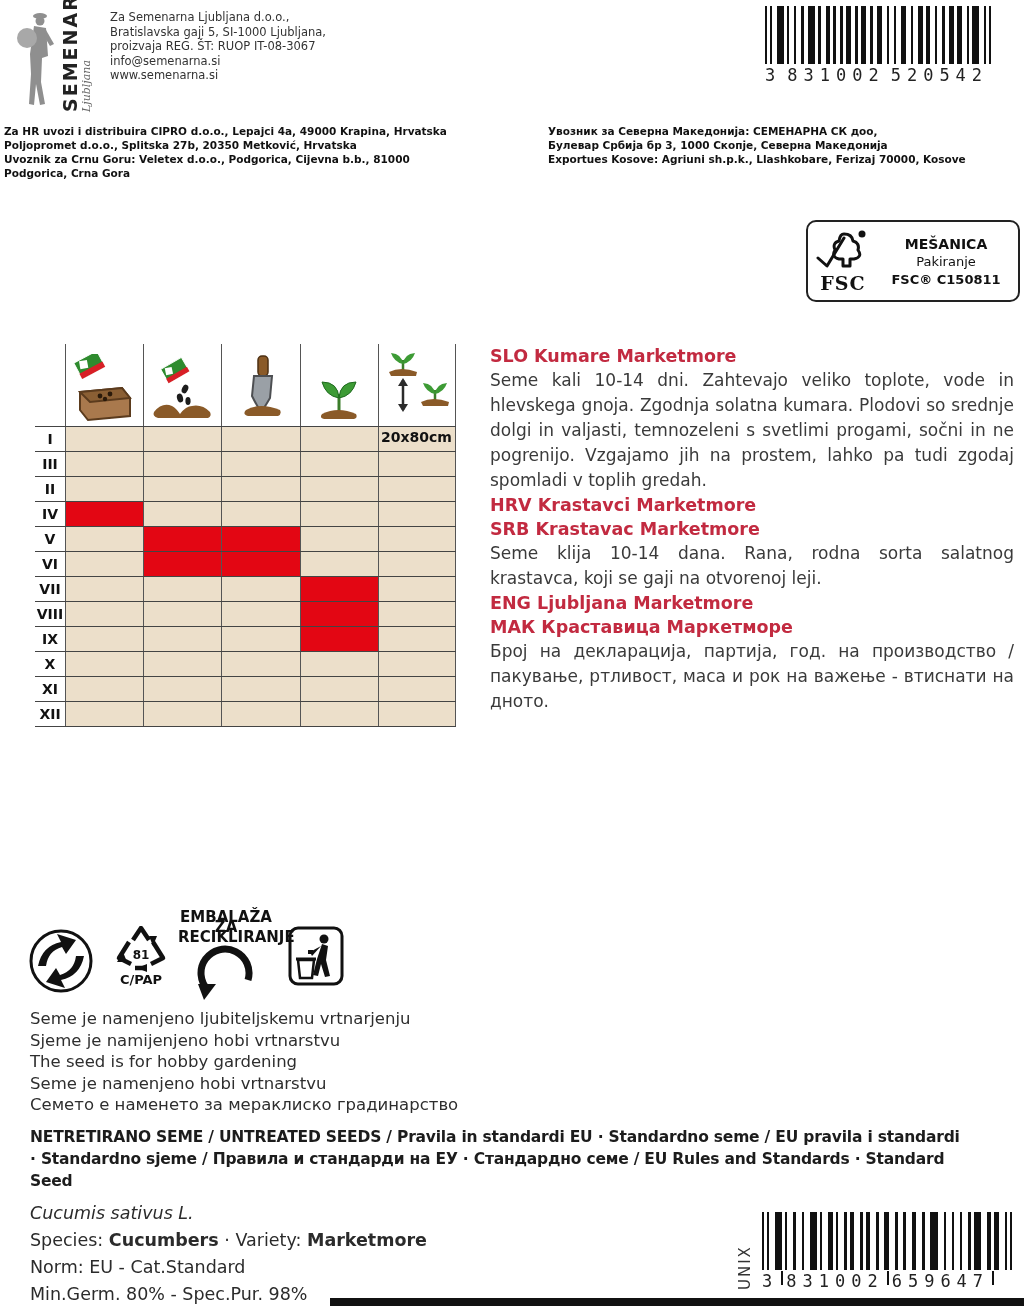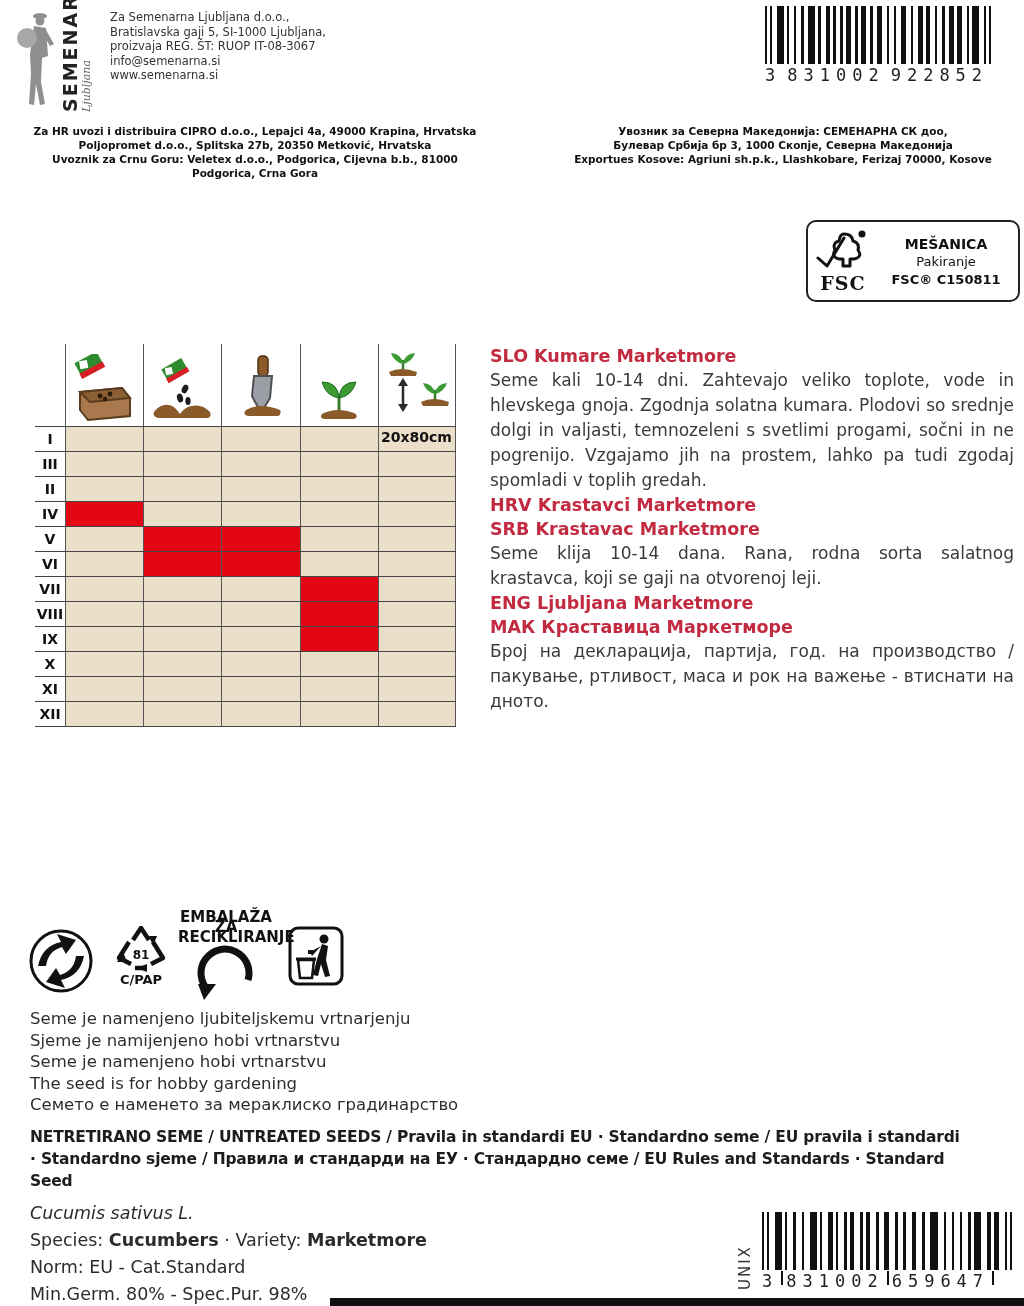--- a/index.html
+++ b/index.html
@@ -24,22 +24,22 @@
   .bars s{display:block;flex-grow:1;}
   .bc-num{display:flex;align-items:flex-end;font-size:17px;color:#222;margin-top:1px;
           font-family:"DejaVu Sans Mono","Liberation Mono",monospace;}
   .bc-num span{letter-spacing:6px;}
   .guard{width:2px;background:#111;height:14px;margin:0 3px;position:relative;top:-6px;}
   .unix-vert{position:absolute;left:-26px;top:8px;writing-mode:vertical-rl;transform:rotate(180deg);
              font-size:15px;letter-spacing:2px;color:#333;height:70px;}
 
   
   .dist{position:absolute;top:124px;font-size:10.5px;line-height:14px;color:#111;font-weight:600;}
-  .dist-left{left:20px;width:470px;text-align:center;}
-  .dist-right{right:6px;width:470px;text-align:center;font-weight:600;}
+  .dist-left{left:4px;width:470px;text-align:left;}
+  .dist-right{right:6px;width:470px;text-align:left;font-weight:600;}
 
   
   .fsc{position:absolute;left:806px;top:220px;width:198px;height:74px;border:2.5px solid #222;
        border-radius:10px;display:flex;align-items:center;padding:2px 6px;gap:8px;background:#fff;}
   .fsc-left{width:58px;text-align:center;}
   .fsc-acronym{font-family:"DejaVu Serif","Liberation Serif",serif;font-weight:bold;font-size:19px;color:#111;letter-spacing:1px;}
   .fsc-right{flex:1;text-align:center;color:#111;}
   .fsc-l1{font-weight:bold;font-size:14px;}
   .fsc-l2{font-size:13px;margin-top:2px;}
   .fsc-l3{font-weight:bold;font-size:13px;margin-top:3px;}
@@ -174,21 +174,21 @@
         <s></s>
         <i style="width:2px"></i>
         <s style="max-width:3px"></s>
         <i style="width:2px"></i>
       </div>
     <div class="bc-num">
       <span>3</span>
       <span class="guard"></span>
       <span>831002</span>
       <span class="guard"></span>
-      <span>922852</span>
+      <span>520542</span>
       <span class="guard"></span>
     </div>
   </div>
 
   <div class="dist dist-left">
     <div>Za HR uvozi i distribuira CIPRO d.o.o., Lepajci 4a, 49000 Krapina, Hrvatska</div>
     <div>Poljopromet d.o.o., Splitska 27b, 20350 Metković, Hrvatska</div>
     <div>Uvoznik za Crnu Goru: Veletex d.o.o., Podgorica, Cijevna b.b., 81000 Podgorica, Crna Gora</div>
   </div>
   <div class="dist dist-right">
@@ -429,22 +429,22 @@
         <rect x="20" y="24" width="5" height="4" fill="#111"></rect>
         <path d="M10 34 L26 34 L24 52 L12 52 Z" fill="none" stroke="#111" stroke-width="2.5"></path>
         <line x1="8" y1="33" x2="28" y2="33" stroke="#111" stroke-width="3"></line>
       </svg>
     </div>
   </div>
 
   <div class="hobby">
     <div>Seme je namenjeno ljubiteljskemu vrtnarjenju</div>
     <div>Sjeme je namijenjeno hobi vrtnarstvu</div>
+    <div>The seed is for hobby gardening</div>
     <div>Seme je namenjeno hobi vrtnarstvu</div>
-    <div>The seed is for hobby gardening</div>
     <div>Семето е наменето за мераклиско градинарство</div>
   </div>
 
   <div class="untreated">NETRETIRANO SEME / UNTREATED SEEDS / Pravila in standardi EU · Standardno seme / EU pravila i standardi · Standardno sjeme / Правила и стандарди на ЕУ · Стандардно семе / EU Rules and Standards · Standard Seed</div>
 
   <div class="botanical">
     <div class="latin">Cucumis sativus L.</div>
     <div>
       <span>Species:</span>
       <span class="bold">Cucumbers</span>

